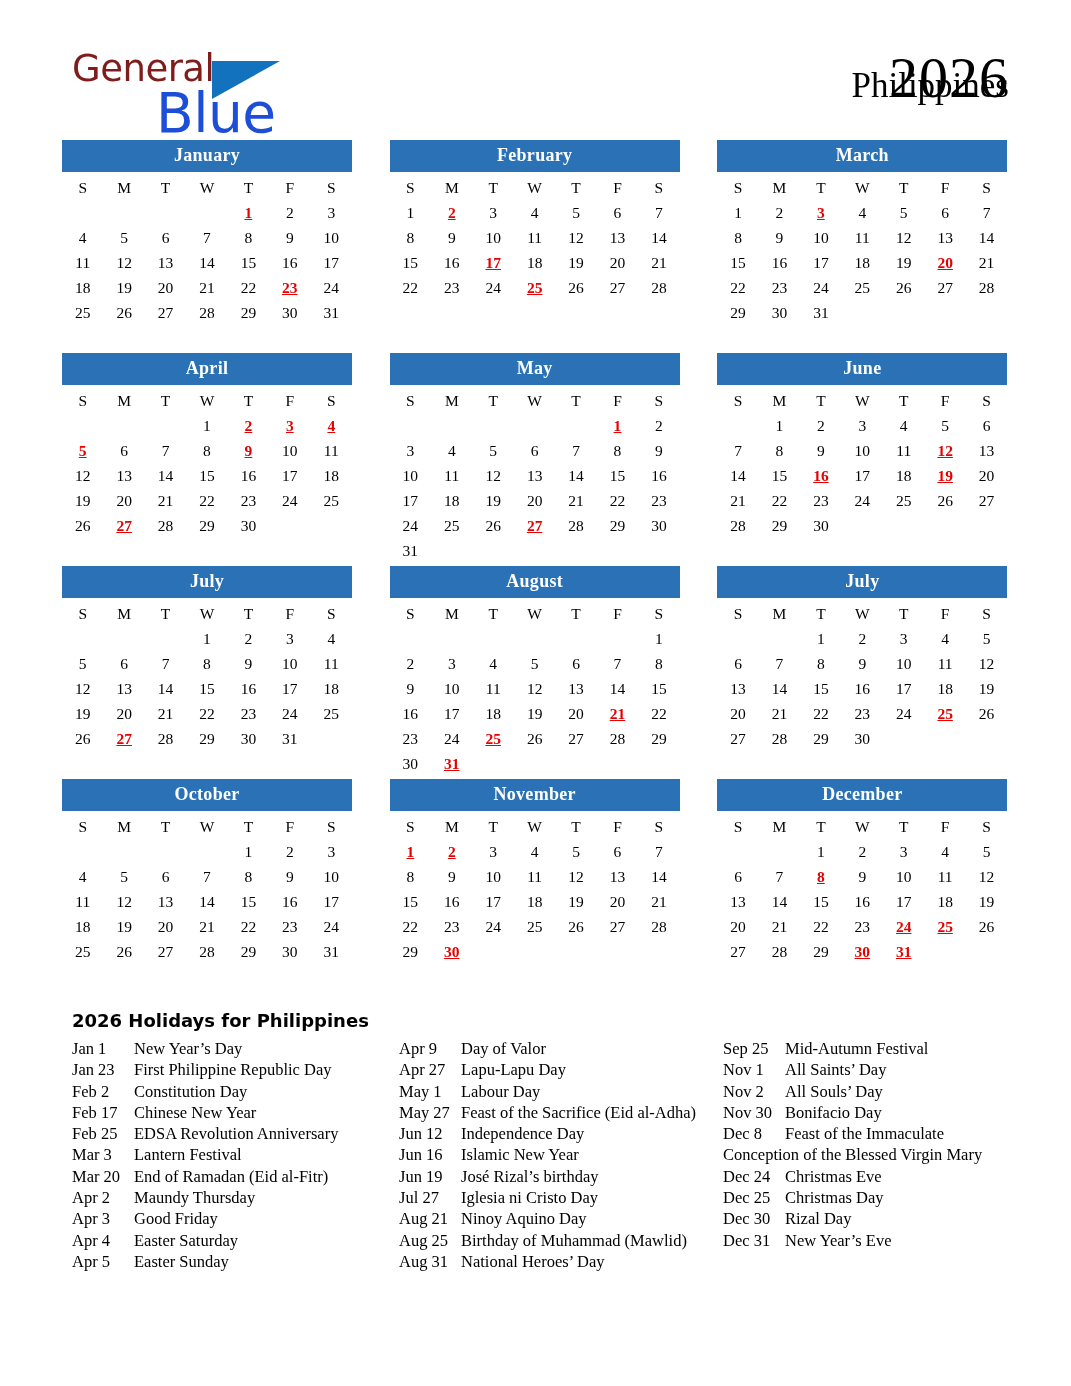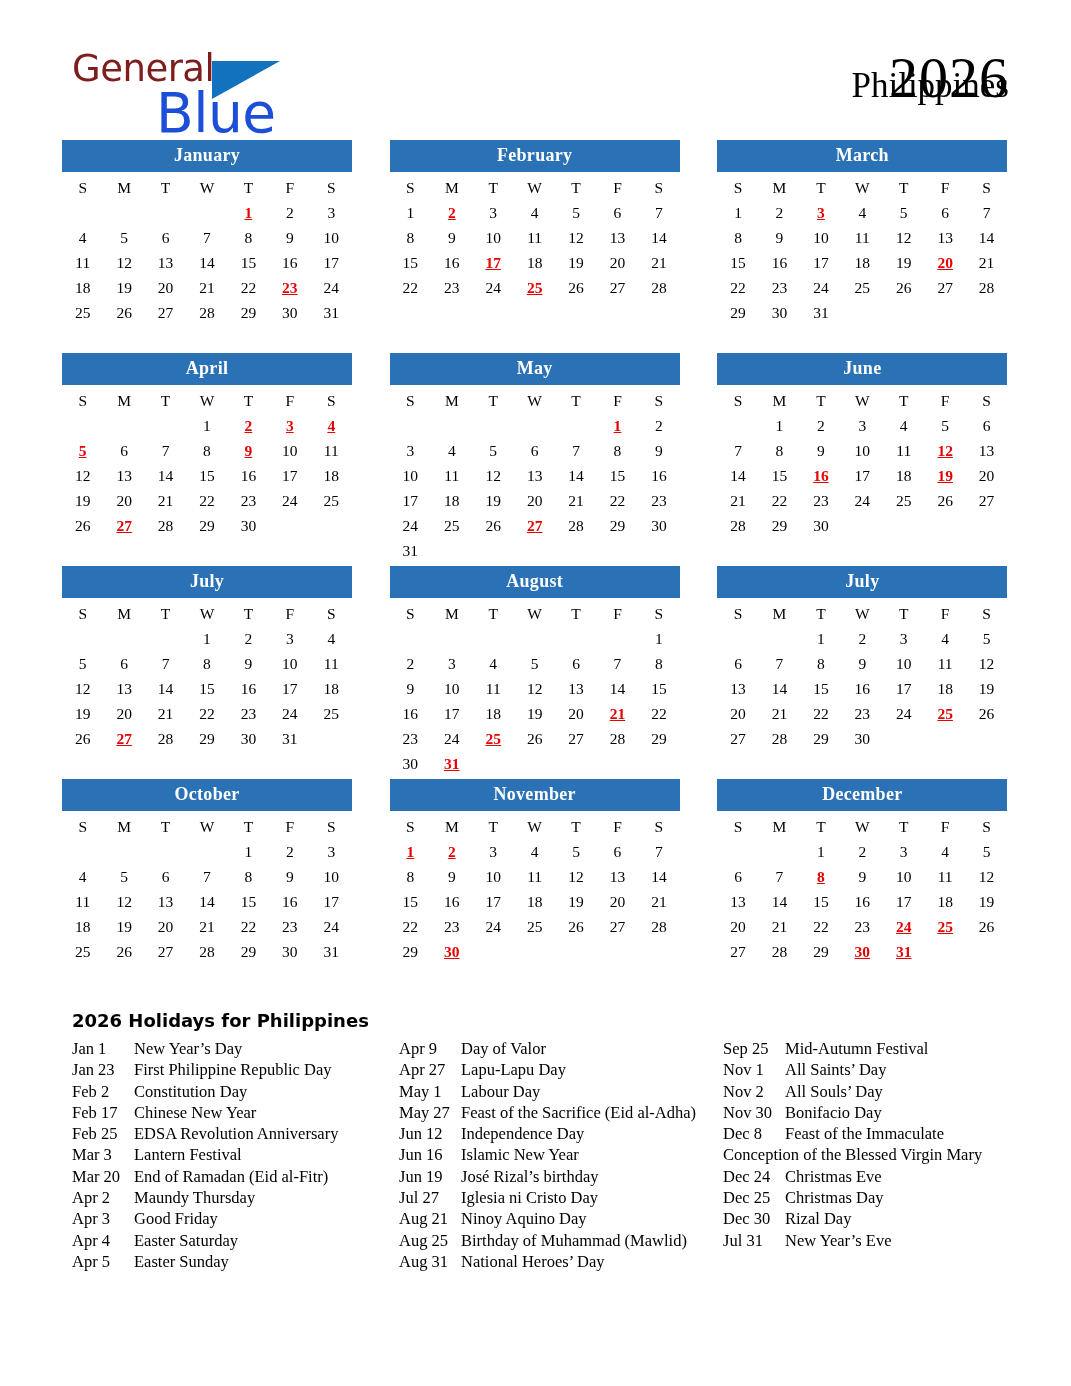--- a/index.html
+++ b/index.html
@@ -1068,16 +1068,16 @@
       </div>
       <div>
         <div class="holiday-row"><span class="holiday-date">Sep 25</span><span class="holiday-name">Mid-Autumn Festival</span></div>
         <div class="holiday-row"><span class="holiday-date">Nov 1</span><span class="holiday-name">All Saints’ Day</span></div>
         <div class="holiday-row"><span class="holiday-date">Nov 2</span><span class="holiday-name">All Souls’ Day</span></div>
         <div class="holiday-row"><span class="holiday-date">Nov 30</span><span class="holiday-name">Bonifacio Day</span></div>
         <div class="holiday-row"><span class="holiday-date">Dec 8</span><span class="holiday-name">Feast of the Immaculate Conception of the Blessed Virgin Mary</span></div>
         <div class="holiday-row"><span class="holiday-date">Dec 24</span><span class="holiday-name">Christmas Eve</span></div>
         <div class="holiday-row"><span class="holiday-date">Dec 25</span><span class="holiday-name">Christmas Day</span></div>
         <div class="holiday-row"><span class="holiday-date">Dec 30</span><span class="holiday-name">Rizal Day</span></div>
-        <div class="holiday-row"><span class="holiday-date">Jul 31</span><span class="holiday-name">New Year’s Eve</span></div>
+        <div class="holiday-row"><span class="holiday-date">Dec 31</span><span class="holiday-name">New Year’s Eve</span></div>
       </div>
     </div>
 </div>
 
 </body></html>

